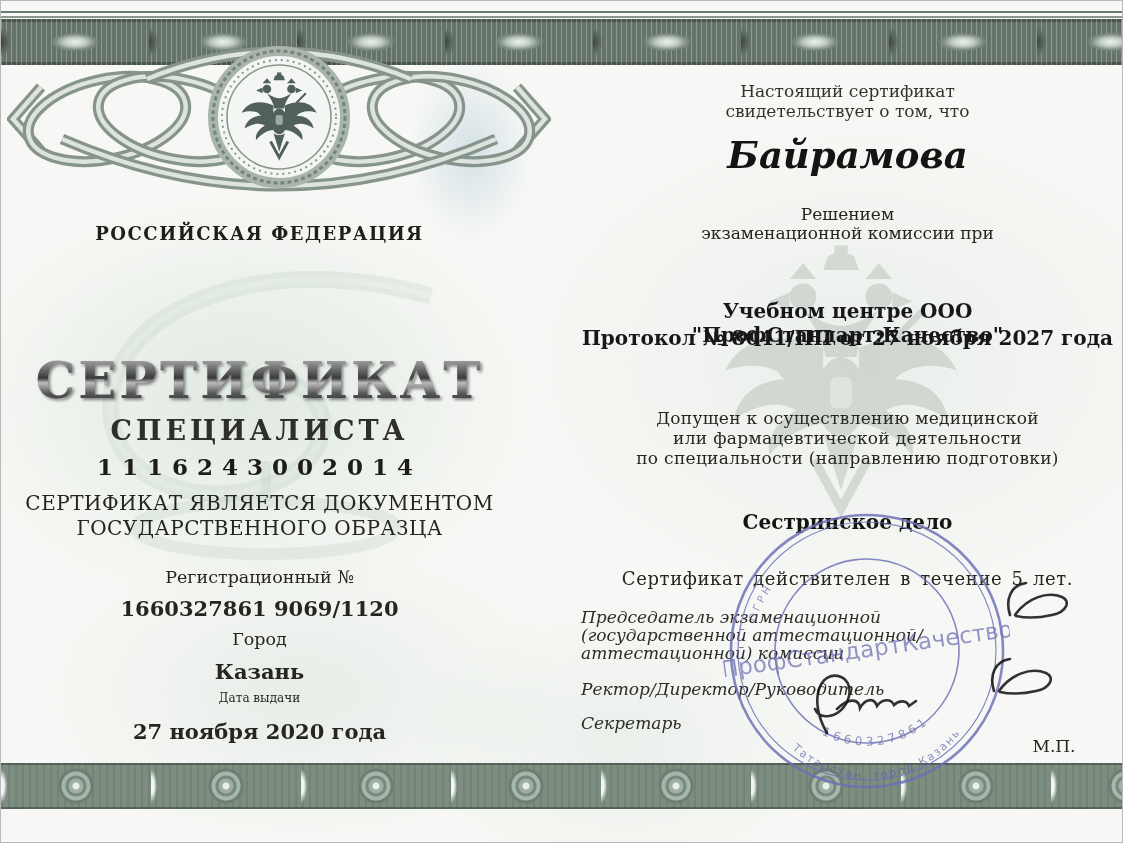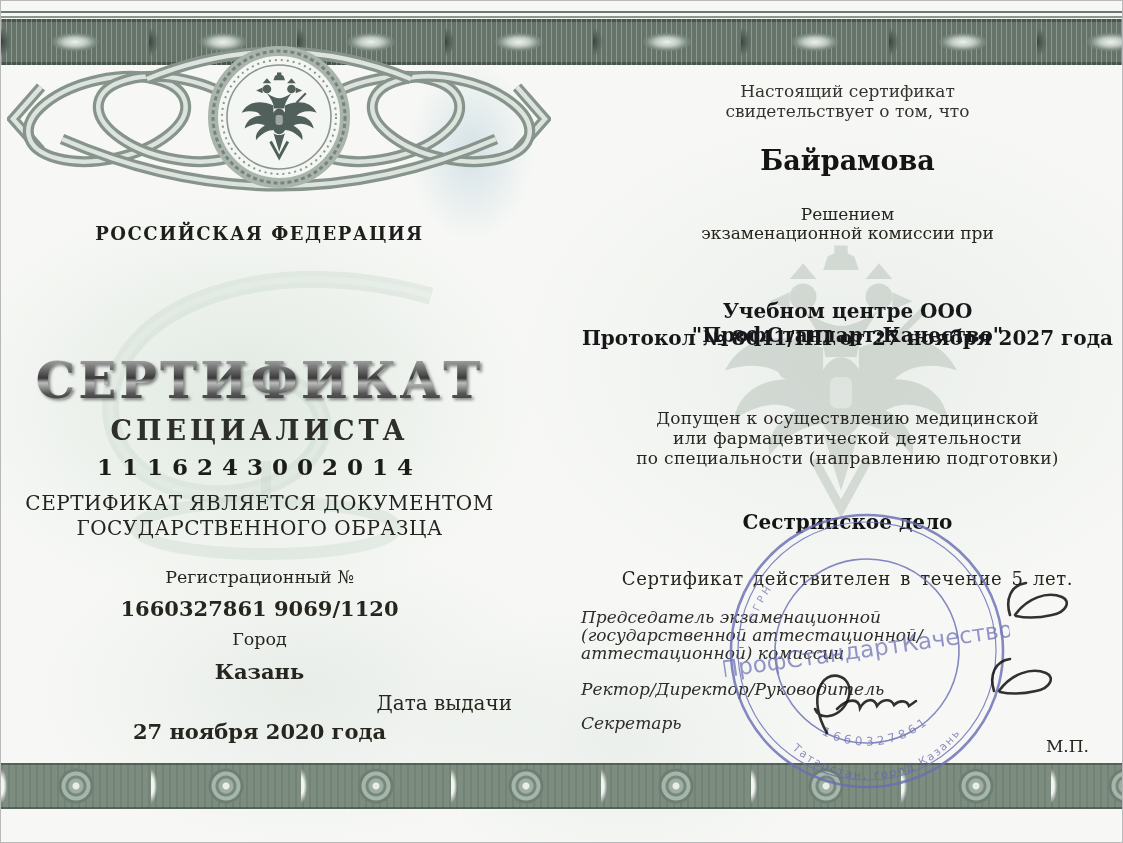--- a/index.html
+++ b/index.html
@@ -67,43 +67,43 @@
     }
   }
   .cert-sub{top:414px; font-size:27px; font-weight:bold; letter-spacing:4px; color:#2e2e2a;}
   .cert-num{top:452px; font-size:23px; font-weight:bold; letter-spacing:9px; color:#1c1c18;}
   .note1{top:490px; font-size:20px; letter-spacing:.5px; color:#242420;}
   .note2{top:515px; font-size:20px; letter-spacing:.5px; color:#242420;}
   .reg-label{top:566px; font-size:17.5px;}
   .reg-num{top:595px; font-size:21px; font-weight:bold;}
   .city-label{top:628px; font-size:17.5px;}
   .city{top:658px; font-size:21px; font-weight:bold;}
-  .date-label{top:690px; font-size:20px;text-align:right;}
+  .date-label{top:690px; font-size:12px;}
   .date{top:718px; font-size:21px; font-weight:bold;}
 
   .intro1{top:80px; font-size:17px; color:#33332d;}
   .intro2{top:100px; font-size:17px; color:#33332d;}
-  .surname{top:144px; font-size:27px; font-weight:bold; color:#141412;}
+  .surname{top:132px; font-size:37px; font-weight:bold; color:#141412;font-style:italic;}
   .name-pat{top:166px; font-size:29px; font-weight:bold; color:#141412;}
   .decision1{top:203px; font-size:17px;}
   .decision2{top:222px; font-size:17px;}
   .center-name{top:298px; font-size:20px; font-weight:bold; color:#17171a;}
   .protocol{top:325px; font-size:20px; font-weight:bold; color:#17171a;}
   .adm1{top:407px; font-size:17px; letter-spacing:.3px;}
   .adm2{top:427px; font-size:17px; letter-spacing:.3px;}
   .adm3{top:447px; font-size:17px; letter-spacing:.3px;}
   .specialty{top:509px; font-size:20px; font-weight:bold; color:#141412;}
   .validity{top:567px; font-size:18px; letter-spacing:.6px; word-spacing:3px;}
   .sig-label{left:580px; width:420px; text-align:left; font-style:italic; font-size:17px; color:#2c2c28; z-index:4;}
   .chair1{top:606px;}
   .chair2{top:624px;}
   .chair3{top:642px;}
   .rector{top:678px;}
   .secretary{top:712px;}
-  .mp{left:1018px; top:735px; width:70px; font-size:17px; text-align:right; z-index:4;}
+  .mp{left:1018px; top:735px; width:70px; font-size:17px; text-align:center; z-index:4;}
 
   .stamp{position:absolute; left:722px; top:506px; width:288px; height:288px; z-index:5; opacity:.82; transform:rotate(-8deg);}
   .stamp .ring{fill:none; stroke:#6b6fb5;}
   .stamp text{fill:#5d61ac; font-family:"DejaVu Sans","Liberation Sans",sans-serif;}
   .signatures{position:absolute; left:778px; top:572px; width:330px; height:190px; z-index:6;}
   .sig{fill:none; stroke:#141414; stroke-width:2.6; stroke-linecap:round; opacity:.88;}
 </style>
 </head>
 <body>
 

